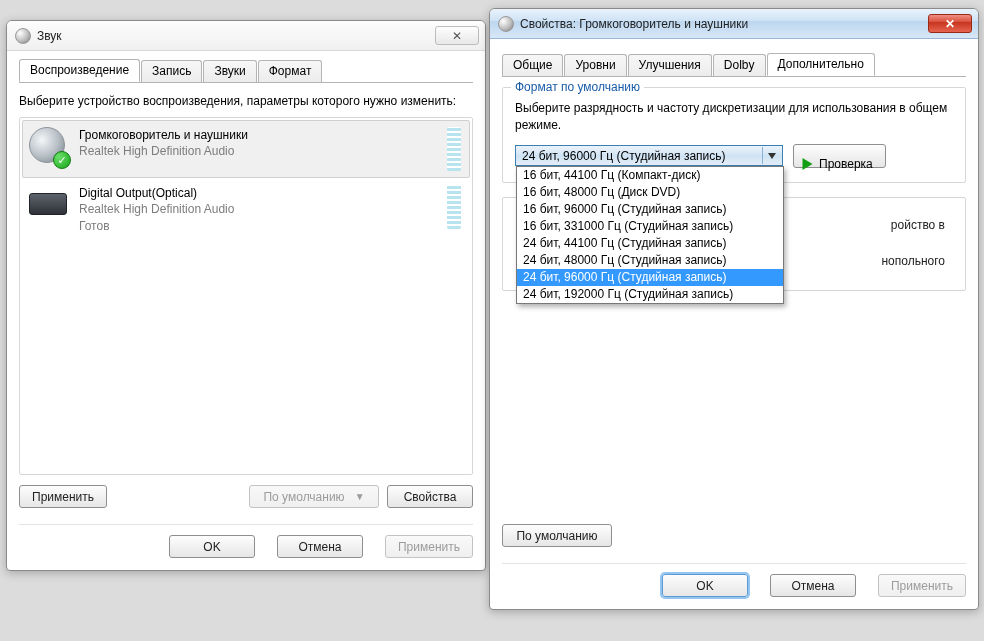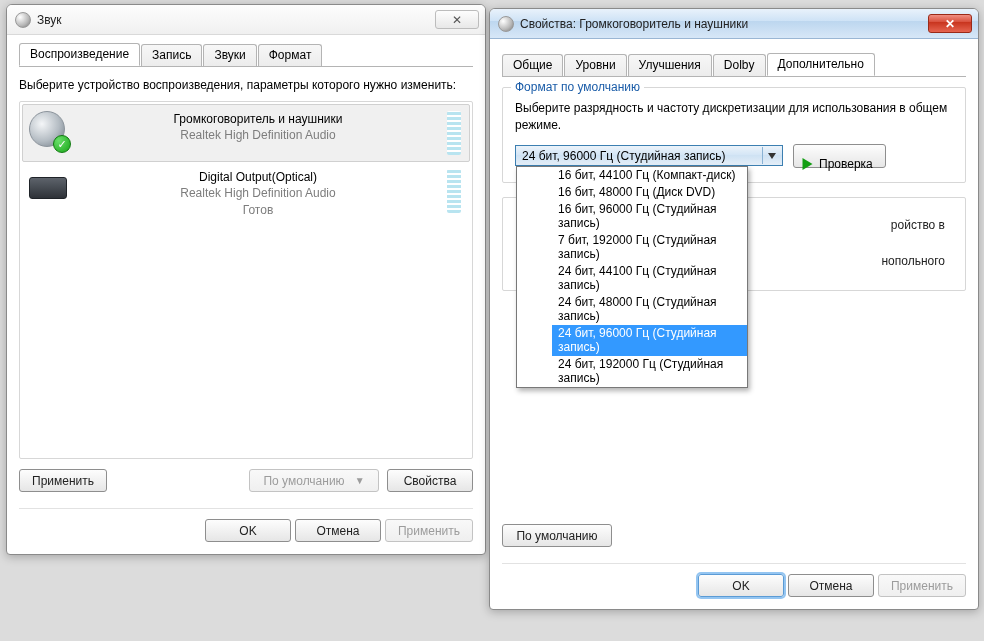--- a/index.html
+++ b/index.html
@@ -127,21 +127,21 @@
     border-radius: 3px;
     border: 1px solid #1f2328;
   }
   .check-badge {
     position: absolute; right: -2px; bottom: -2px;
     width: 18px; height: 18px;
     background: radial-gradient(circle at 30% 30%, #6ae06a, #18a518);
     border: 1px solid #0e7a0e; border-radius: 50%;
     color: #fff; font-size: 11px; display:flex; align-items:center; justify-content:center;
   }
-  .dev-text { flex: 1; line-height: 1.35; text-align: center; }
+  .dev-text { flex: 1; line-height: 1.35; }
   .dev-text .primary { color: #000; }
   .dev-text .secondary { color: #7d7d7d; }
   .vu {
     width: 14px; height: 44px;
     background: repeating-linear-gradient(to top, #b8e4f0 0 3px, #fff 3px 5px);
     border-radius: 2px;
   }
   .btn {
     display: inline-flex; align-items: center; justify-content: center;
     min-width: 86px; height: 23px;
@@ -155,21 +155,21 @@
   .btn.disabled {
     color: #9c9c9c;
     border-color: #c3c3c3;
     background: linear-gradient(to bottom, #f9f9f9, #efefef);
   }
   .btn.focus-ring { box-shadow: 0 0 0 2px rgba(60,150,230,0.55); border-color:#5b9bd5; }
   .row-bottom {
     display: flex; justify-content: space-between; margin-top: 10px; gap:8px;
   }
   .row-footer {
-    display: flex; justify-content: flex-end; gap: 4px;
+    display: flex; justify-content: flex-end; gap: 22px;
     margin-top: 16px;
     padding-top: 10px;
     border-top: 1px solid #e2e2e2;
   }
   .groupbox {
     border: 1px solid #d7d7d7;
     border-radius: 2px;
     padding: 12px 12px 14px 12px;
     position: relative;
     margin-top: 6px;
@@ -193,26 +193,25 @@
   }
   .combo .chev {
     position:absolute; right:2px; top:1px; bottom:1px; width:18px;
     display:flex; align-items:center; justify-content:center;
     border-left: 1px solid #8ab2d4;
   }
   .combo .chev svg { width:8px; height:6px; }
   .dropdown-pop {
     position: absolute;
     top: 20px; left: 0;
-    width: 232px;
+    width: 268px;
     border: 1px solid #787878;
     background: #fff;
     box-shadow: 2px 3px 5px rgba(0,0,0,0.3);
     z-index: 50;
-    padding-left: 35px;
   }
   .dropdown-pop .opt {
     padding: 1px 6px 2px 6px;
     font-size: 12px;
     cursor: default;
   }
   .dropdown-pop .opt.hl {
     background: #3399ff;
     color: #fff;
   }
@@ -227,21 +226,21 @@
   .test-btn svg { width: 11px; height: 12px; }
   .partial-text {
     line-height: 1.5;
     color: #222;
     padding-top: 6px;
   }
 </style>
 </head>
 <body>
 
-<div class="window" style="left:6px; top:4px; width:480px;">
+<div class="window" style="left:6px; top:20px; width:480px;">
   <div class="titlebar light">
     <span class="app-icon"></span>
     <span class="title-text">Звук</span>
     <div class="close-btn light">
       <span class="close-x">✕</span>
     </div>
   </div>
   <div class="win-body">
     <div class="tabstrip">
       <div class="tab active"><span>Воспроизведение</span></div>
@@ -336,21 +335,21 @@
             <span class="chev">
               <svg viewBox="0 0 8 6">
                   <path d="M0 0 L8 0 L4 6 Z" fill="#333"></path>
                 </svg>
             </span>
 
             <div class="dropdown-pop" id="dd">
                 <div class="opt">16 бит, 44100 Гц (Компакт-диск)</div>
                 <div class="opt">16 бит, 48000 Гц (Диск DVD)</div>
                 <div class="opt">16 бит, 96000 Гц (Студийная запись)</div>
-                <div class="opt">7 бит, 192000 Гц (Студийная запись)</div>
+                <div class="opt">16 бит, 331000 Гц (Студийная запись)</div>
                 <div class="opt">24 бит, 44100 Гц (Студийная запись)</div>
                 <div class="opt">24 бит, 48000 Гц (Студийная запись)</div>
                 <div class="opt hl">24 бит, 96000 Гц (Студийная запись)</div>
                 <div class="opt">24 бит, 192000 Гц (Студийная запись)</div>
               </div>
           </div>
 
           <div class="test-btn">
             <svg viewBox="0 0 10 12">
                 <path d="M0 0 L10 6 L0 12 Z" fill="#139e13"></path>

